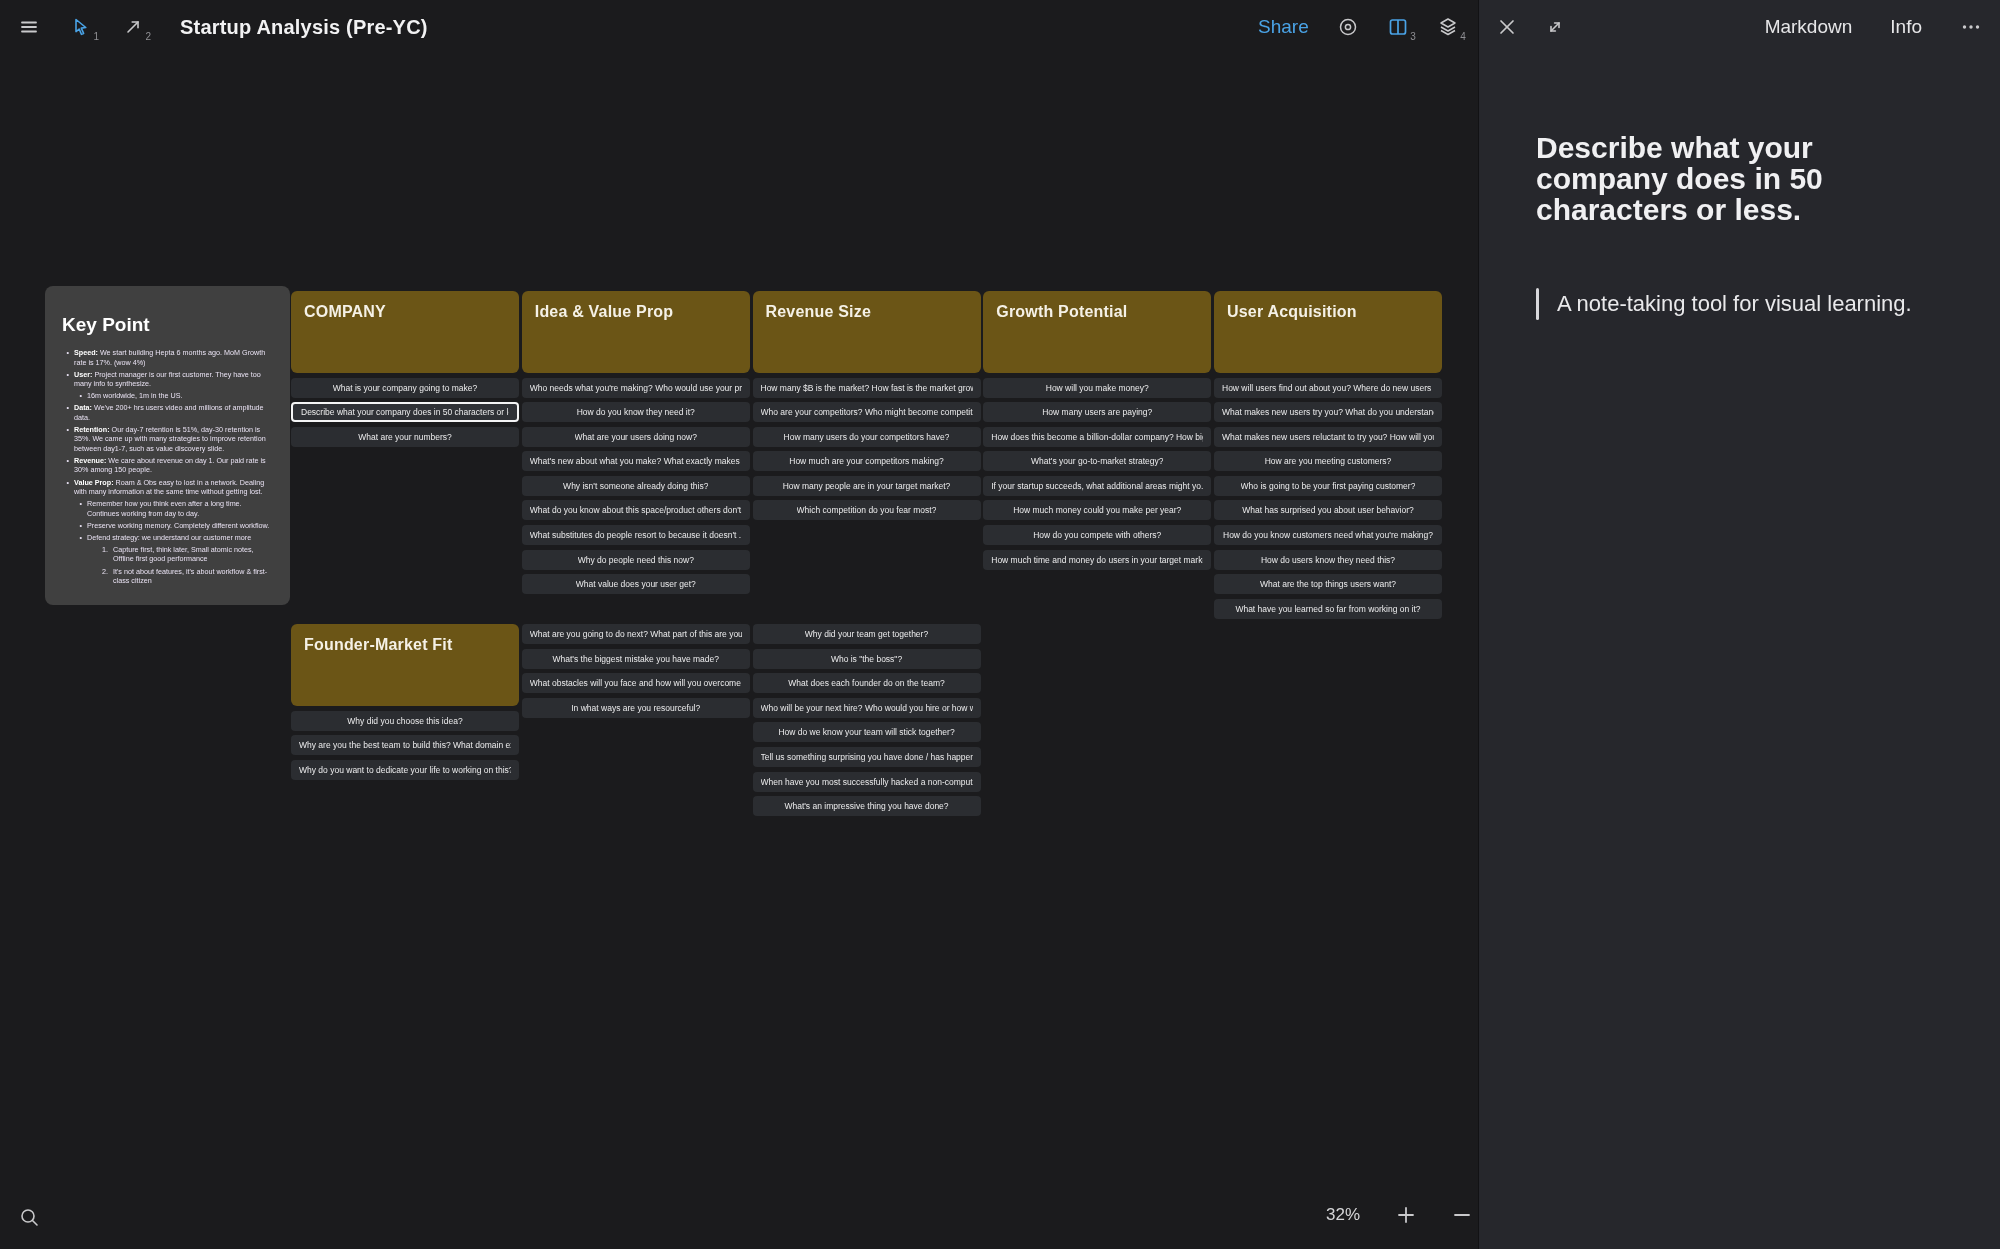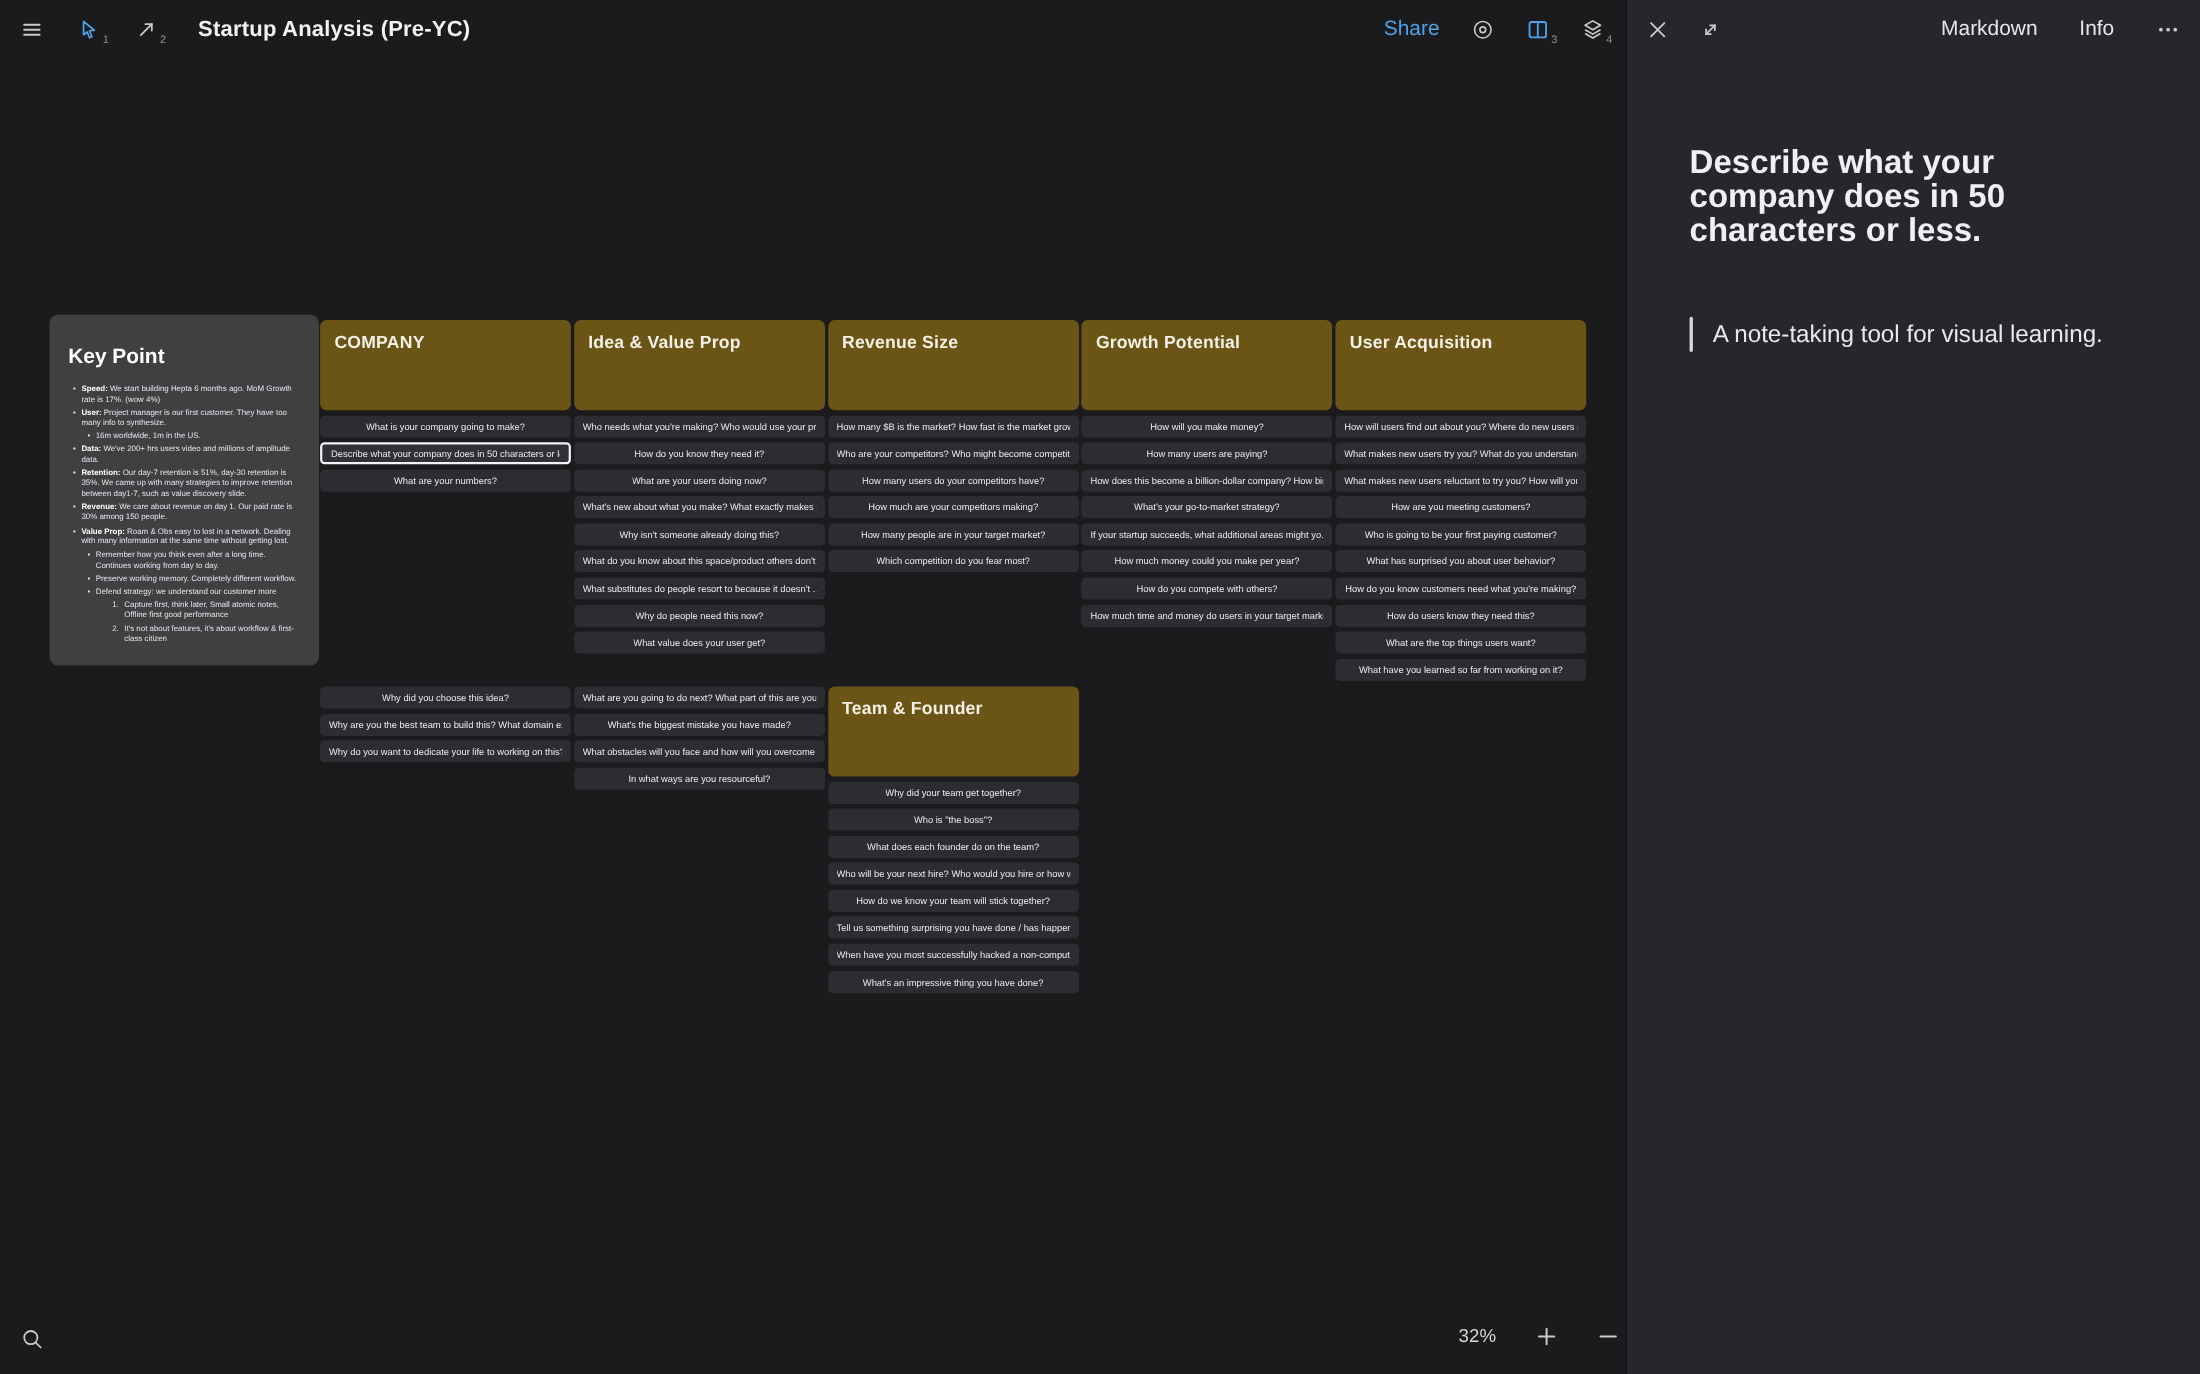--- a/index.html
+++ b/index.html
@@ -236,20 +236,23 @@
         <span>How do users know they need this?</span>
       </div>
       <div class="card-item">
         <span>What are the top things users want?</span>
       </div>
       <div class="card-item">
         <span>What have you learned so far from working on it?</span>
       </div>
     </div>
     <div class="column" style="left: 291px; top: 624px;">
+      <div class="col-header">
+        <div class="col-title">Founder-Market Fit</div>
+      </div>
       <div class="card-item">
         <span>Why did you choose this idea?</span>
       </div>
       <div class="card-item">
         <span>Why are you the best team to build this? What domain ex...</span>
       </div>
       <div class="card-item">
         <span>Why do you want to dedicate your life to working on this?</span>
       </div>
     </div>
@@ -261,23 +264,20 @@
         <span>What's the biggest mistake you have made?</span>
       </div>
       <div class="card-item">
         <span>What obstacles will you face and how will you overcome ...</span>
       </div>
       <div class="card-item">
         <span>In what ways are you resourceful?</span>
       </div>
     </div>
     <div class="column" style="left: 752.5px; top: 624px;">
-      <div class="col-header">
-        <div class="col-title">Team &amp; Founder</div>
-      </div>
       <div class="card-item">
         <span>Why did your team get together?</span>
       </div>
       <div class="card-item">
         <span>Who is "the boss"?</span>
       </div>
       <div class="card-item">
         <span>What does each founder do on the team?</span>
       </div>
       <div class="card-item">

